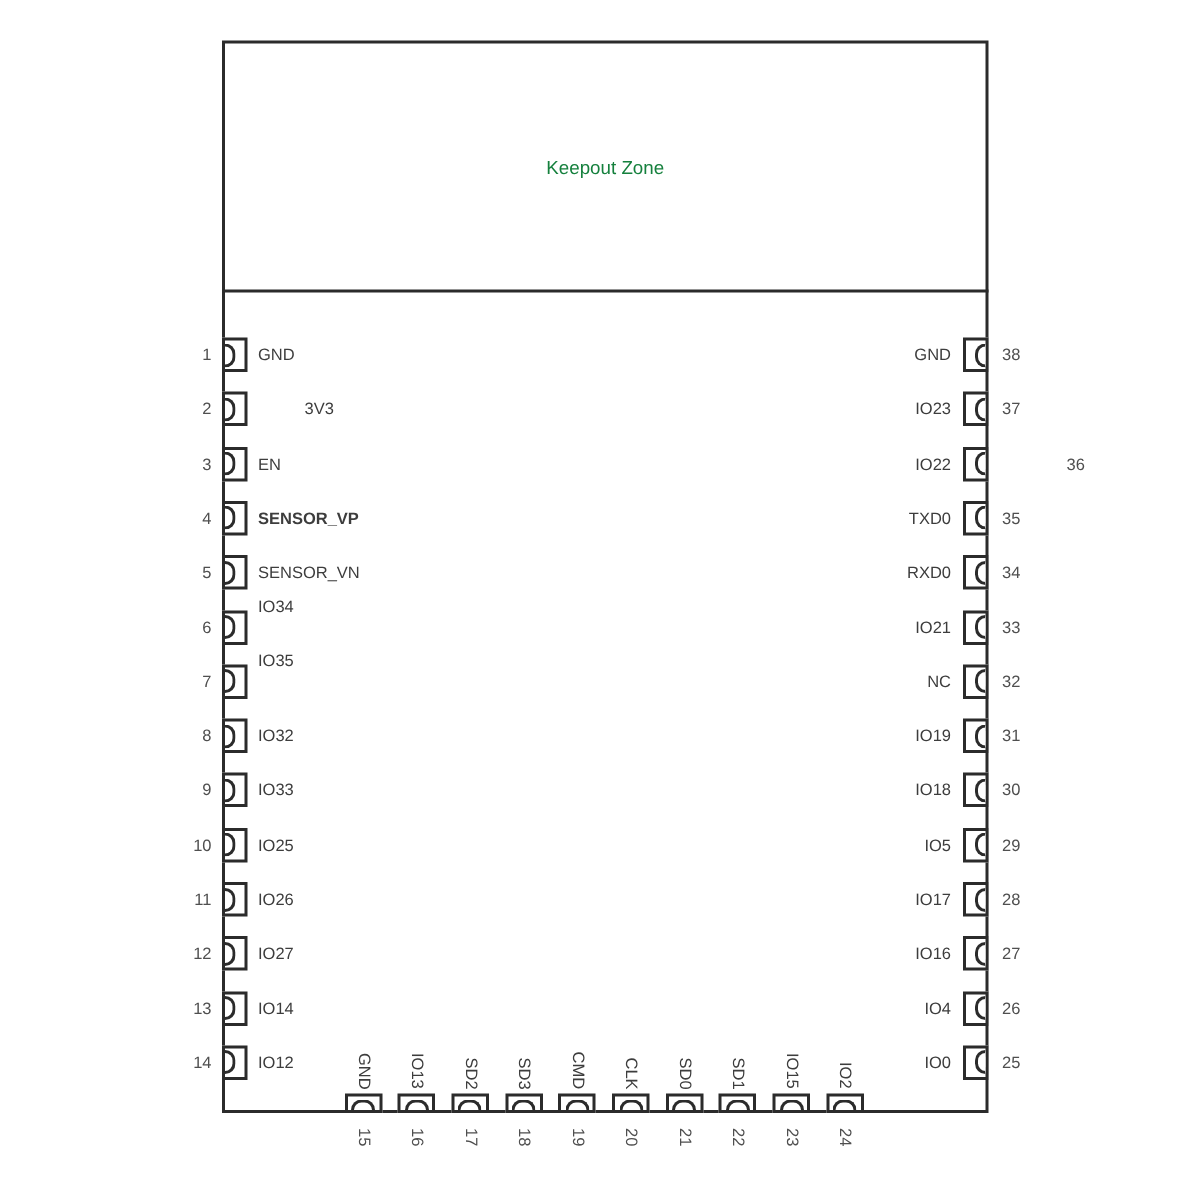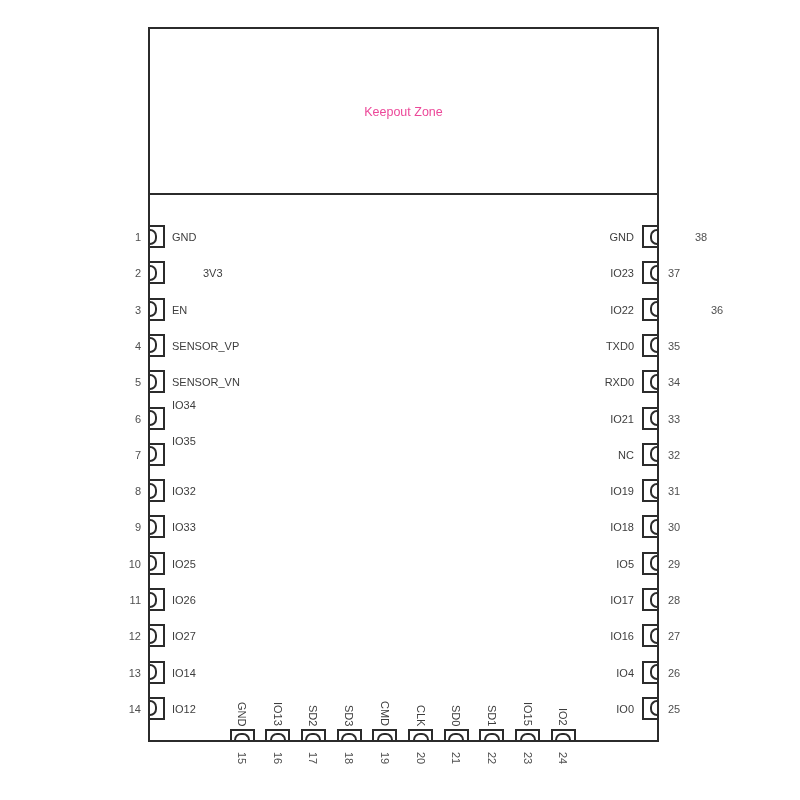--- a/index.html
+++ b/index.html
@@ -24,21 +24,21 @@
     left: 148px; top: 193px;
     width: 511px; height: 2px;
     background: #2b2b2b;
   }
   .keepout-label {
     position: absolute;
     left: 148px; top: 105px;
     width: 511px;
     text-align: center;
     font-size: 12.5px;
-    color: #ec4899;
+    color: #15803d;
   }
   .center-pad {
     position: absolute;
     left: 333px; top: 363px;
     width: 145px; height: 144px;
     border: 2px solid #2b2b2b;
     box-sizing: border-box;
     background: #ffffff;
     display: flex;
     align-items: center;
@@ -135,21 +135,21 @@
       <div class="pin-label" style="left: 172px; top: 266.3px; margin-left: 31px;">3V3</div>
       <div class="pin-number" style="left: 111px; width: 30px; top: 302.6px; text-align: right;">3</div>
       <div class="pad" style="left: 148px; top: 297.6px; width: 17px; height: 23px;">
         <div class="halfhole left"></div>
       </div>
       <div class="pin-label" style="left: 172px; top: 302.6px;">EN</div>
       <div class="pin-number" style="left: 111px; width: 30px; top: 338.9px; text-align: right;">4</div>
       <div class="pad" style="left: 148px; top: 333.9px; width: 17px; height: 23px;">
         <div class="halfhole left"></div>
       </div>
-      <div class="pin-label" style="left: 172px; top: 338.9px;">SENSOR_VP</div>
+      <div class="pin-label" style="left: 172px; top: 338.9px; font-weight: bold;">SENSOR_VP</div>
       <div class="pin-number" style="left: 111px; width: 30px; top: 375.2px; text-align: right;">5</div>
       <div class="pad" style="left: 148px; top: 370.2px; width: 17px; height: 23px;">
         <div class="halfhole left"></div>
       </div>
       <div class="pin-label" style="left: 172px; top: 375.2px;">SENSOR_VN</div>
       <div class="pin-number" style="left: 111px; width: 30px; top: 411.5px; text-align: right;">6</div>
       <div class="pad" style="left: 148px; top: 406.5px; width: 17px; height: 23px;">
         <div class="halfhole left"></div>
       </div>
       <div class="pin-label" style="left: 172px; top: 398px;">IO34</div>
@@ -190,21 +190,21 @@
       <div class="pin-label" style="left: 172px; top: 665.6px;">IO14</div>
       <div class="pin-number" style="left: 111px; width: 30px; top: 701.9px; text-align: right;">14</div>
       <div class="pad" style="left: 148px; top: 696.9px; width: 17px; height: 23px;">
         <div class="halfhole left"></div>
       </div>
       <div class="pin-label" style="left: 172px; top: 701.9px;">IO12</div>
       <div class="pin-label" style="left: 534px; width: 100px; top: 230px; text-align: right;">GND</div>
       <div class="pad" style="left: 642px; top: 225px; width: 17px; height: 23px;">
         <div class="halfhole right"></div>
       </div>
-      <div class="pin-number" style="left: 695px; top: 230px;">38</div>
+      <div class="pin-number" style="left: 668px; top: 230px;">38</div>
       <div class="pin-label" style="left: 534px; width: 100px; top: 266.3px; text-align: right;">IO23</div>
       <div class="pad" style="left: 642px; top: 261.3px; width: 17px; height: 23px;">
         <div class="halfhole right"></div>
       </div>
       <div class="pin-number" style="left: 668px; top: 266.3px;">37</div>
       <div class="pin-label" style="left: 534px; width: 100px; top: 302.6px; text-align: right;">IO22</div>
       <div class="pad" style="left: 642px; top: 297.6px; width: 17px; height: 23px;">
         <div class="halfhole right"></div>
       </div>
       <div class="pin-number" style="left: 668px; top: 302.6px; margin-left: 43px;">36</div>

